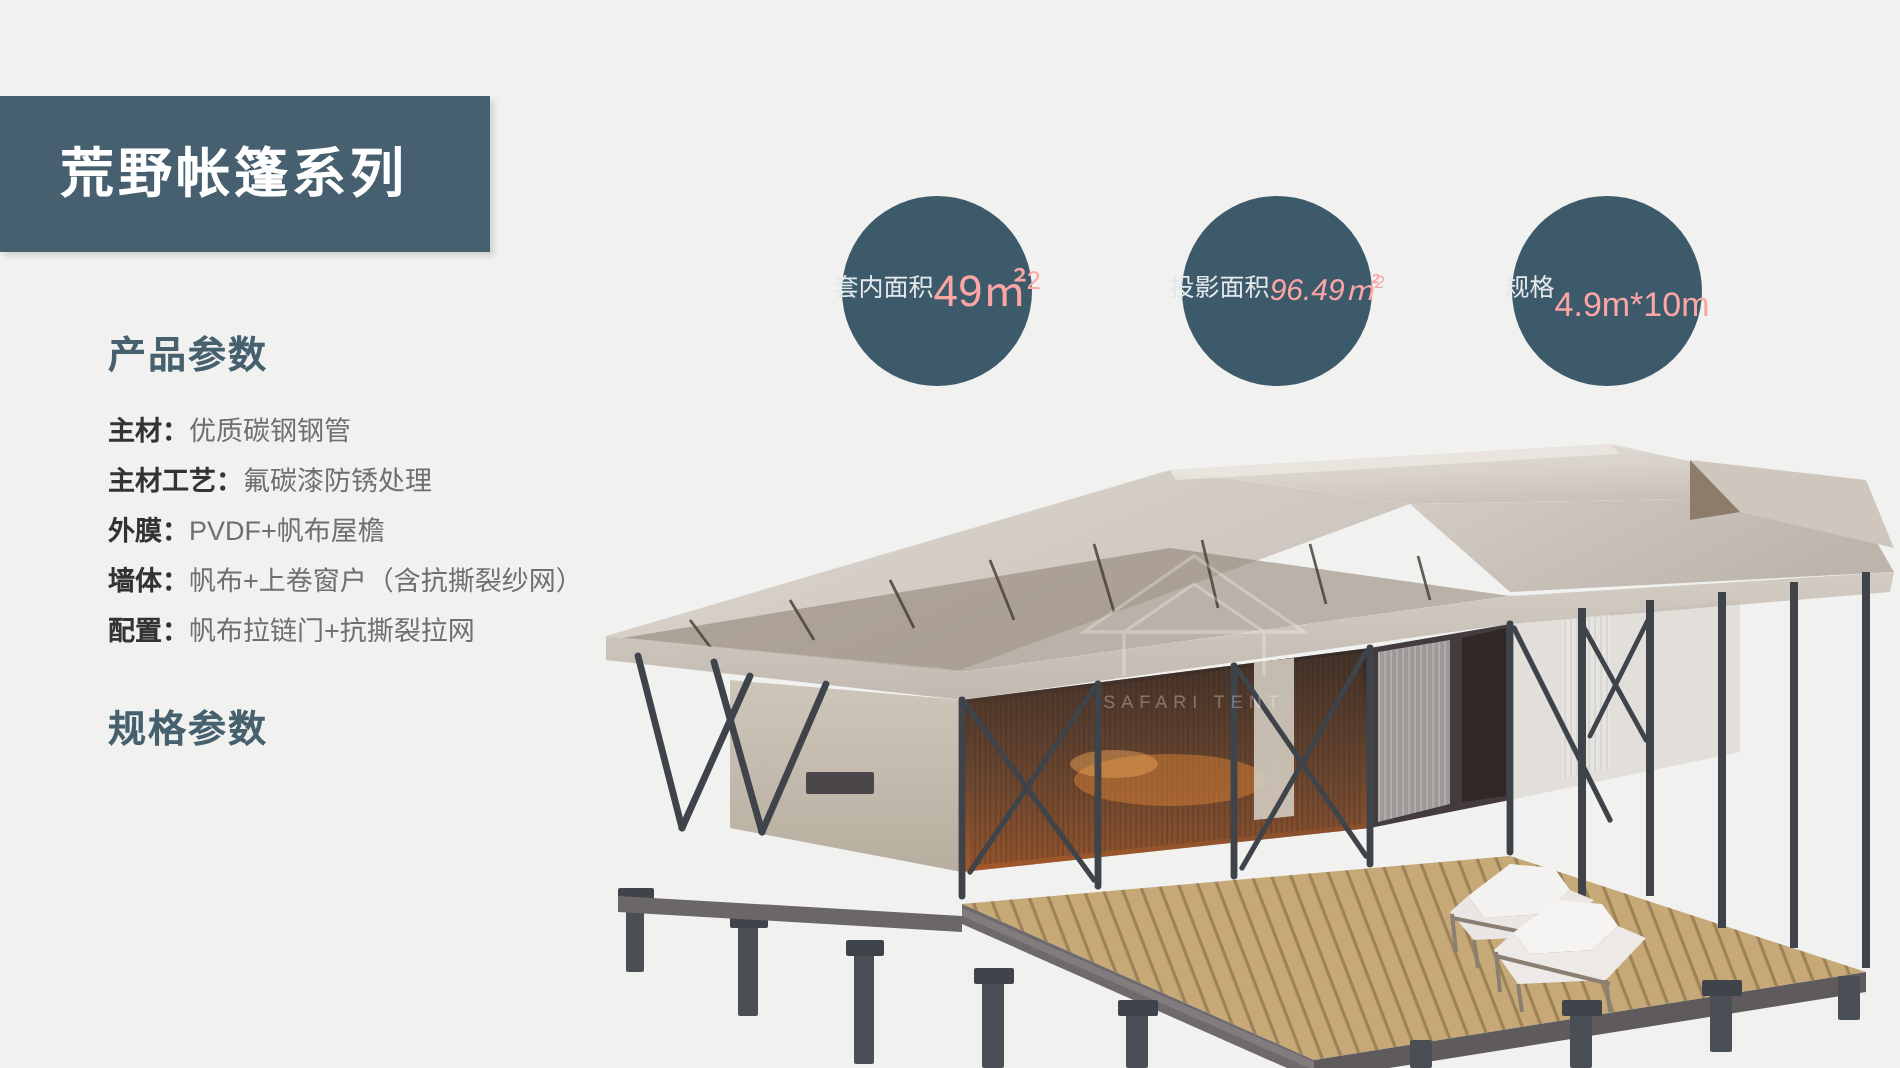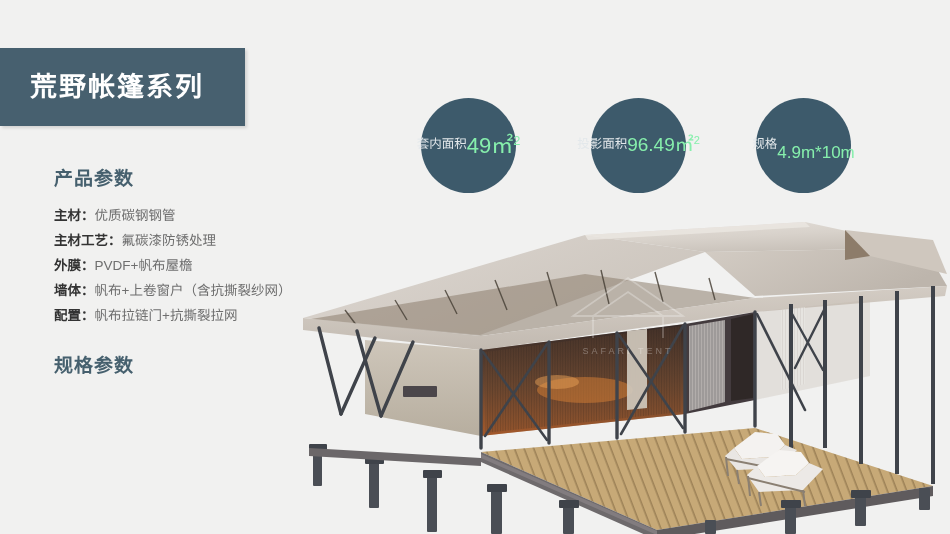--- a/index.html
+++ b/index.html
@@ -103,42 +103,42 @@
     font-size: 12.5px;
     line-height: 1.2;
     color: #e3e8eb;
     margin-bottom: 2px;
     white-space: nowrap;
   }
   .badge .badge-value {
     font-size: 22px;
     line-height: 1.15;
     font-weight: normal;
-    color: #86efac;
+    color: #fca5a5;
     white-space: nowrap;
   }
-  .badge.small-value .badge-value { font-size: 19px; }
+  .badge.small-value .badge-value { font-size: 15px; font-style: italic; }
   .badge.tiny-value .badge-value  { font-size: 17px; margin-top: 15px; }
   #badge-1 { left: 421px; top: 98px; }
   #badge-2 { left: 591px; top: 98px; }
   #badge-3 { left: 756px; top: 98px; }
   .sup { font-size: 0.58em; vertical-align: super; }
 
   
   #product-image {
     position: absolute;
     left: 285px;
     top: 200px;
     width: 665px;
     height: 334px;
   }
   #product-image svg { display: block; }
   #watermark {
     position: absolute;
-    left: 533px;
+    left: 502px;
     top: 268px;
     width: 190px;
     height: 95px;
     opacity: 0.30;
     pointer-events: none;
   }
   #watermark .wm-text {
     font-size: 9px;
     letter-spacing: 3px;
     fill: #ffffff;

